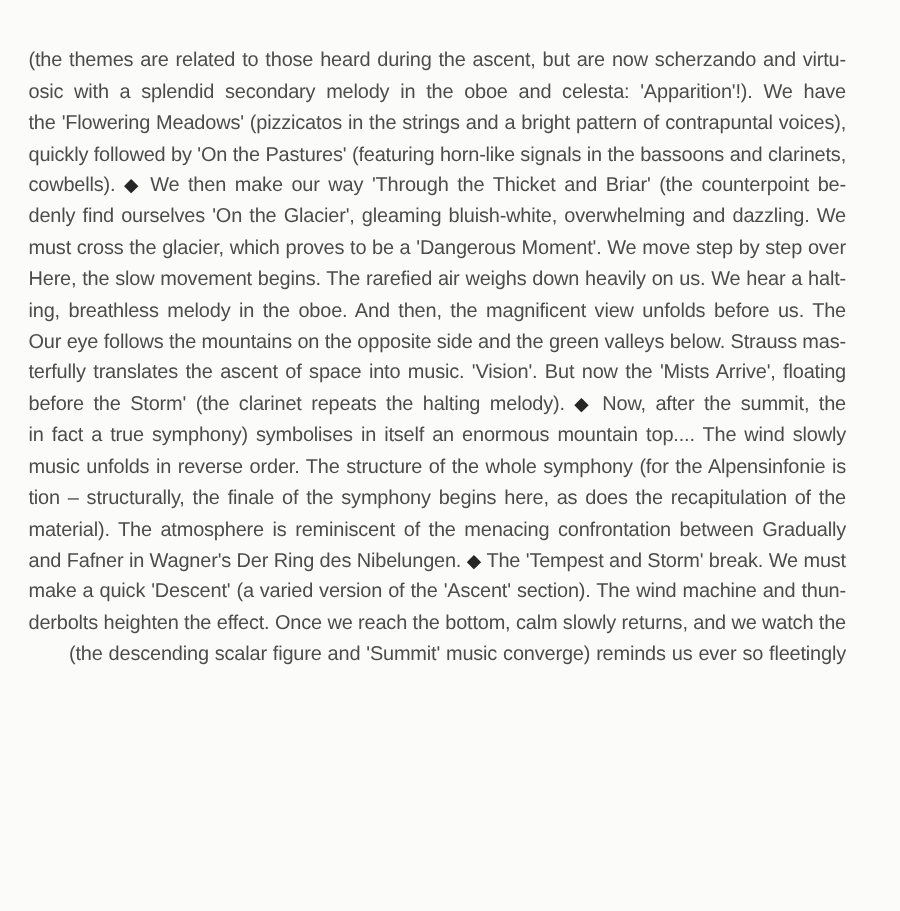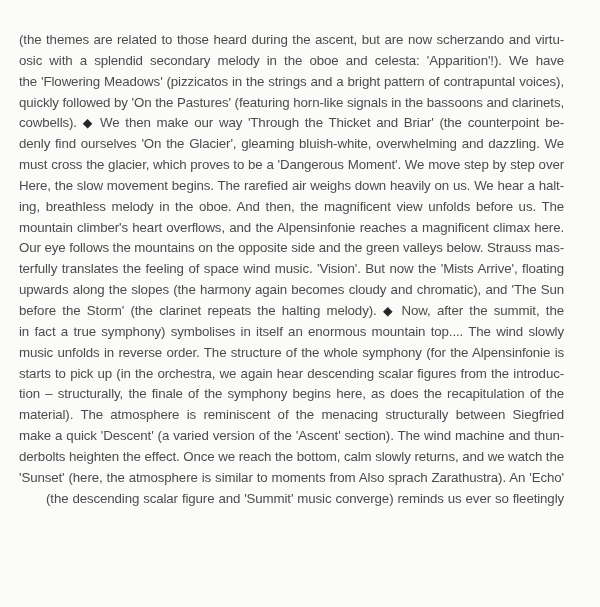--- a/index.html
+++ b/index.html
@@ -46,28 +46,25 @@
   <div>
       <div class="line">(the themes are related to those heard during the ascent, but are now scherzando and virtu-</div>
       <div class="line">osic with a splendid secondary melody in the oboe and celesta: 'Apparition'!). We have reached</div>
       <div class="line">the 'Flowering Meadows' (pizzicatos in the strings and a bright pattern of contrapuntal voices),</div>
       <div class="line">quickly followed by 'On the Pastures' (featuring horn-like signals in the bassoons and clarinets,</div>
       <div class="line">cowbells). <span class="diamond">◆</span> We then make our way 'Through the Thicket and Briar' (the counterpoint be-</div>
       <div class="line">denly find ourselves 'On the Glacier', gleaming bluish-white, overwhelming and dazzling. We</div>
       <div class="line">must cross the glacier, which proves to be a 'Dangerous Moment'. We move step by step over</div>
       <div class="line">Here, the slow movement begins. The rarefied air weighs down heavily on us. We hear a halt-</div>
       <div class="line">ing, breathless melody in the oboe. And then, the magnificent view unfolds before us. The</div>
-      <div class="line">mountain climber's heart overflows, and the Alpensinfonie reaches a magnificent climax here.</div>
       <div class="line">Our eye follows the mountains on the opposite side and the green valleys below. Strauss mas-</div>
-      <div class="line">terfully translates the feeling of space wind music. 'Vision'. But now the 'Mists Arrive', floating</div>
-      <div class="line">upwards along the slopes (the harmony again becomes cloudy and chromatic), and 'The Sun</div>
+      <div class="line">terfully translates the ascent of space into music. 'Vision'. But now the 'Mists Arrive', floating</div>
       <div class="line">before the Storm' (the clarinet repeats the halting melody). <span class="diamond">◆</span> Now, after the summit, the</div>
       <div class="line">in fact a true symphony) symbolises in itself an enormous mountain top.... The wind slowly</div>
       <div class="line">music unfolds in reverse order. The structure of the whole symphony (for the Alpensinfonie is</div>
-      <div class="line">starts to pick up (in the orchestra, we again hear descending scalar figures from the introduc-</div>
       <div class="line">tion – structurally, the finale of the symphony begins here, as does the recapitulation of the</div>
-      <div class="line">material). The atmosphere is reminiscent of the menacing structurally between Siegfried</div>
+      <div class="line">material). The atmosphere is reminiscent of the menacing confrontation between Gradually</div>
+      <div class="line">and Fafner in Wagner's Der Ring des Nibelungen. <span class="diamond">◆</span> The 'Tempest and Storm' break. We must</div>
       <div class="line">make a quick 'Descent' (a varied version of the 'Ascent' section). The wind machine and thun-</div>
       <div class="line">derbolts heighten the effect. Once we reach the bottom, calm slowly returns, and we watch the</div>
-      <div class="line">'Sunset' (here, the atmosphere is similar to moments from Also sprach Zarathustra). An 'Echo'</div>
       <div class="line last">(the descending scalar figure and 'Summit' music converge) reminds us ever so fleetingly of our</div>
     </div>
 </div>
 
 </body></html>

